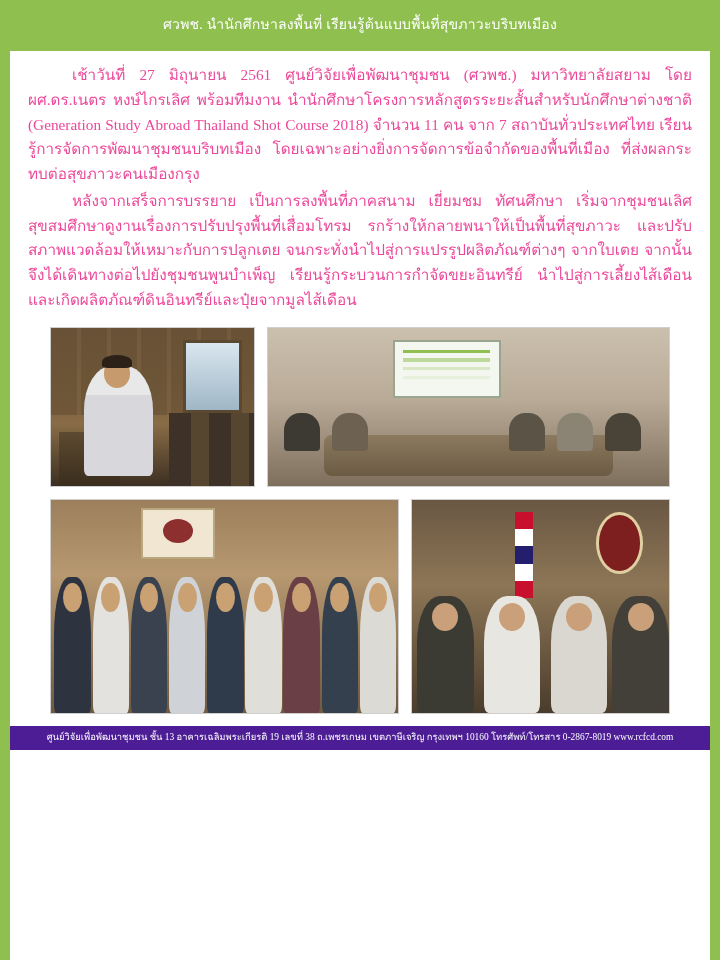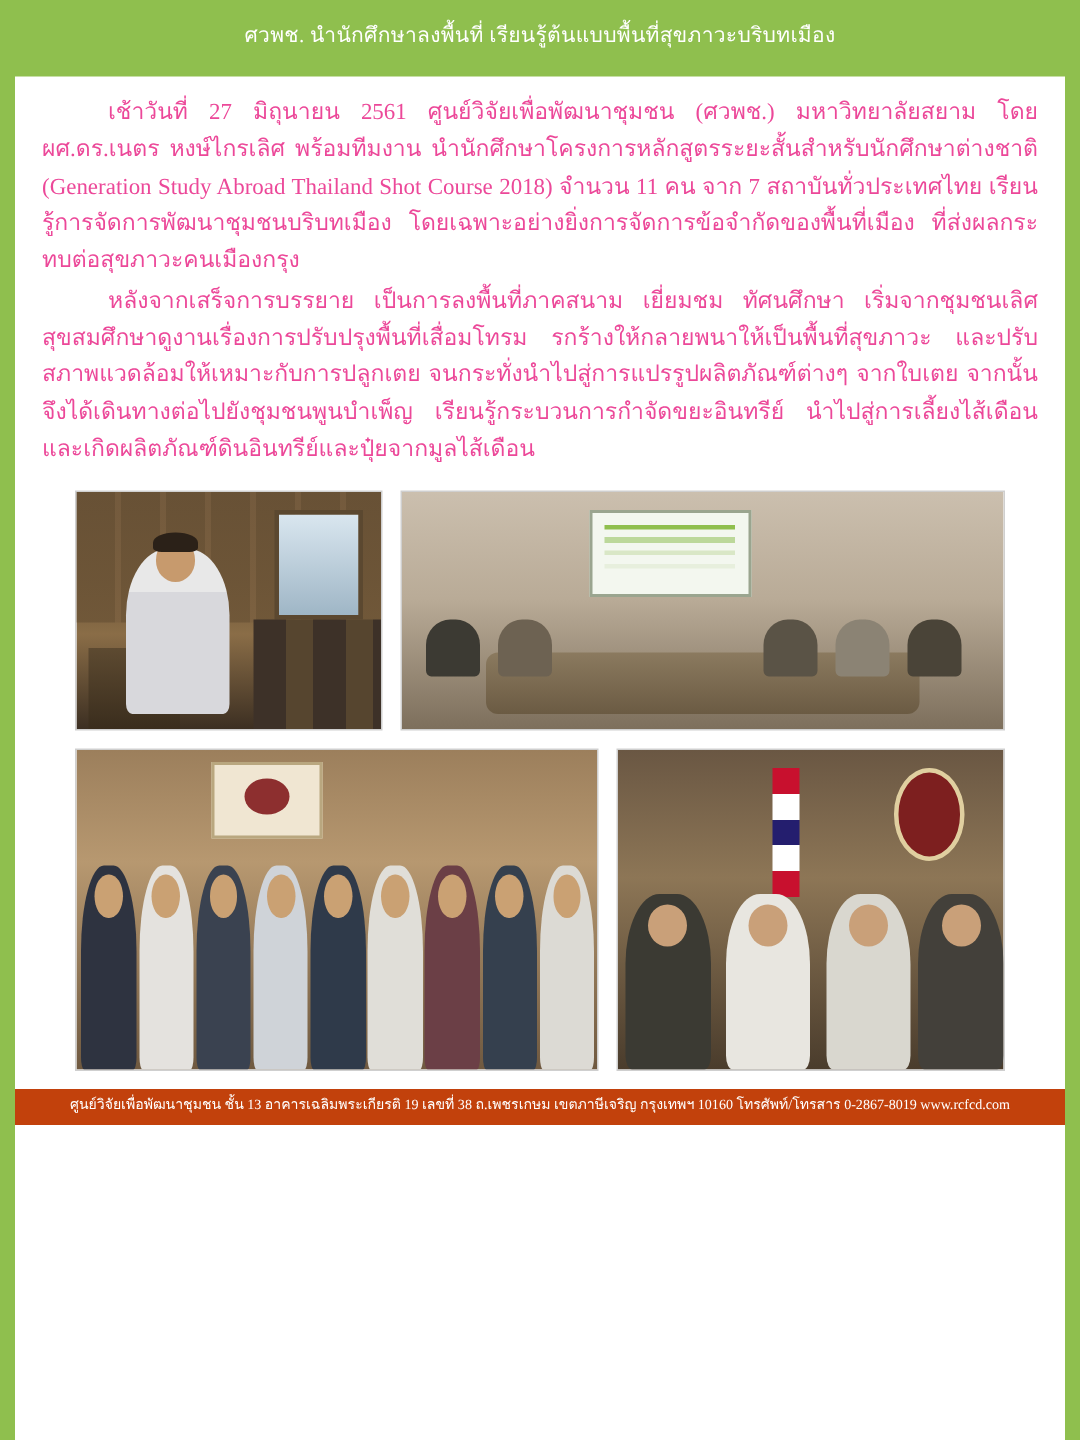--- a/index.html
+++ b/index.html
@@ -282,21 +282,21 @@
   .footer-slogan {
     background: #8fbf4e;
     color: #ffffff;
     text-align: center;
     font-size: 19px;
     font-weight: bold;
     padding: 8px 0 6px 0;
     letter-spacing: 0.2px;
   }
   .footer-addr {
-    background: #c2410c;
+    background: #4c1d95;
     color: #ffffff;
     text-align: center;
     font-size: 9.4px;
     padding: 5px 6px 7px 6px;
     line-height: 1.3;
   }
   .footer-addr .url { color: #ffffff; }
 </style>
 </head>
 <body>

